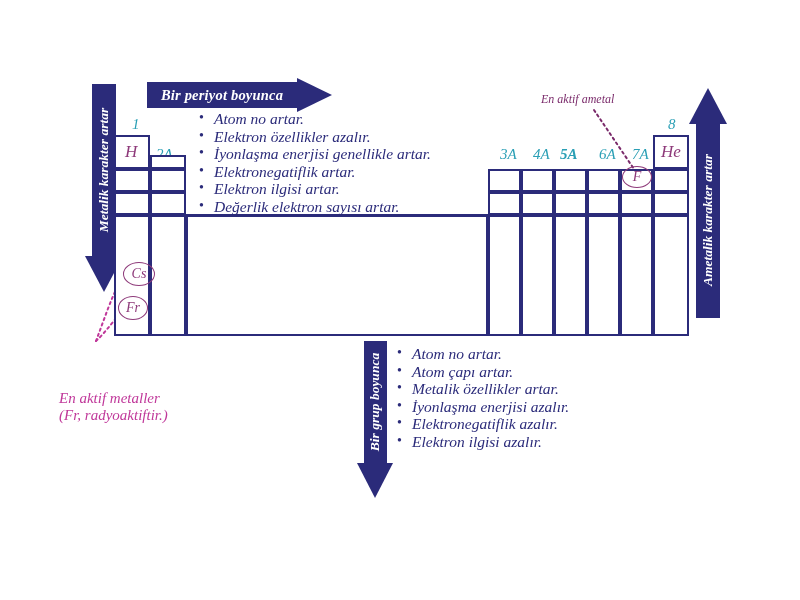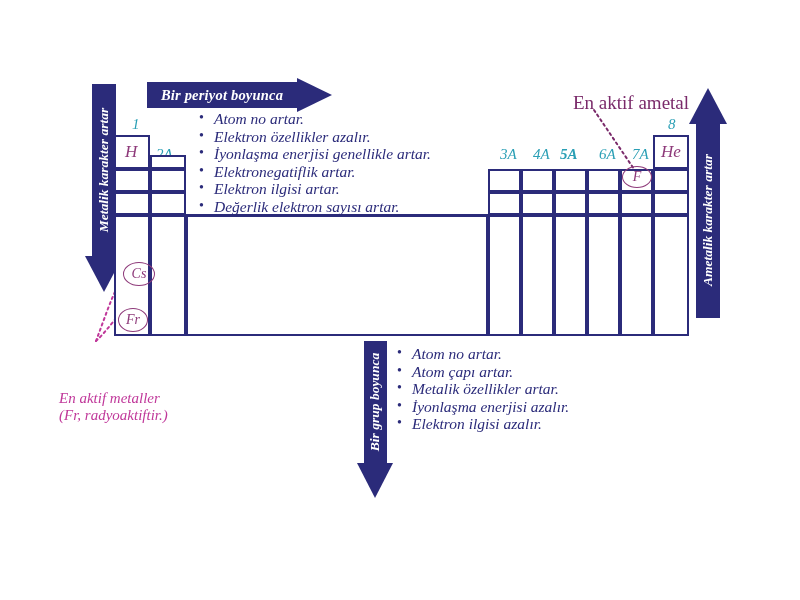--- a/index.html
+++ b/index.html
@@ -133,24 +133,24 @@
     color: #c0389a;
     font-style: italic;
     font-size: 15px;
     line-height: 17px;
     font-family: "Liberation Serif", serif;
     white-space: nowrap;
   }
   .annot-dark {
     position: absolute;
     color: #7a2a6a;
-    font-size: 19px;
-    font-family: "Liberation Serif", serif;
-    white-space: nowrap;
-    margin-left: 32px;
+    font-style: italic;
+    font-size: 12px;
+    font-family: "Liberation Serif", serif;
+    white-space: nowrap;
   }
 
   svg.leader { position: absolute; left: 0; top: 0; width: 800px; height: 600px; pointer-events: none; }
 </style>
 </head>
 <body>
 
 <div id="stage">
 
   <svg class="leader" viewBox="0 0 800 600">
@@ -235,37 +235,38 @@
   <div class="cell" style="left:653px; top:192px; width:36px; height:23px;"></div>
 
   <div class="cell" style="left:488px; top:215px; width:33px; height:121px;"></div>
   <div class="cell" style="left:521px; top:215px; width:33px; height:121px;"></div>
   <div class="cell" style="left:554px; top:215px; width:33px; height:121px;"></div>
   <div class="cell" style="left:587px; top:215px; width:33px; height:121px;"></div>
   <div class="cell" style="left:620px; top:215px; width:33px; height:121px;"></div>
   <div class="cell" style="left:653px; top:215px; width:36px; height:121px;"></div>
 
   <div class="circled" style="left:123px; top:262px; width:32px; height:24px;">Cs</div>
-  <div class="circled" style="left:118px; top:308px; width:30px; height:24px;text-align:right;">Fr</div>
+  <div class="circled" style="left:118px; top:296px; width:30px; height:24px;text-align:right;">Fr</div>
   <div class="circled" style="left:622px; top:166px; width:30px; height:22px;">F</div>
 
   <div class="bullets" style="left:199px; top:110px;">
     <span class="li">Atom no artar.</span>
     <span class="li">Elektron özellikler azalır.</span>
     <span class="li">İyonlaşma enerjisi genellikle artar.</span>
     <span class="li">Elektronegatiflik artar.</span>
     <span class="li">Elektron ilgisi artar.</span>
     <span class="li">Değerlik elektron sayısı artar.</span>
   </div>
 
   <div class="bullets" style="left:397px; top:345px;">
     <span class="li">Atom no artar.</span>
     <span class="li">Atom çapı artar.</span>
     <span class="li">Metalik özellikler artar.</span>
     <span class="li">İyonlaşma enerjisi azalır.</span>
+    <span class="li">Elektronegatiflik azalır.</span>
     <span class="li">Elektron ilgisi azalır.</span>
   </div>
 
   <div class="annot-dark" style="left:541px; top:92px;">En aktif ametal</div>
 
   <div class="annot" style="left:59px; top:342px;margin-top:48px;">
     <span style="display:block;">En aktif metaller</span>
     <span style="display:block;">(Fr, radyoaktiftir.)</span>
   </div>
 

